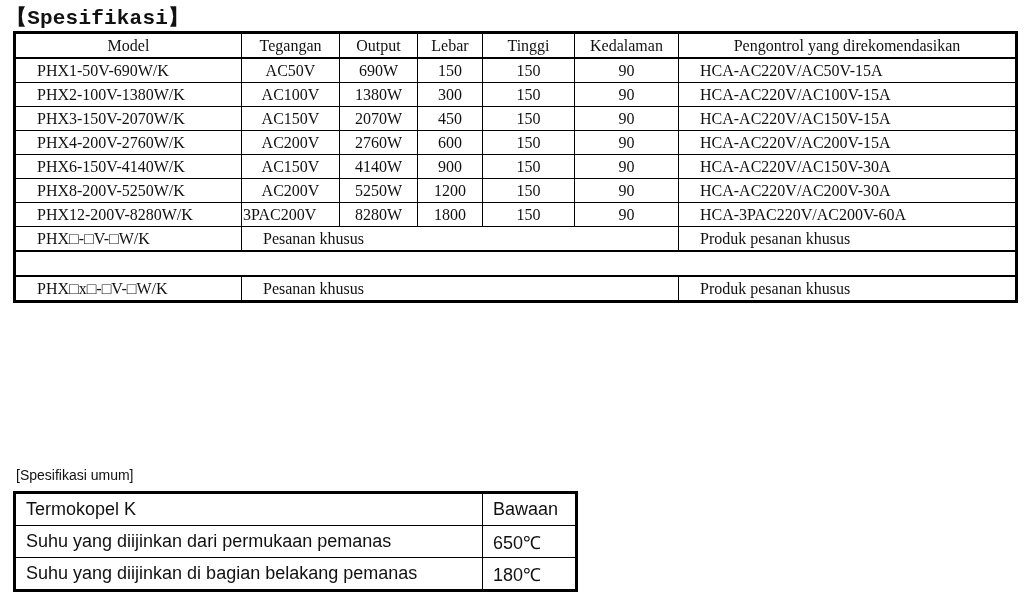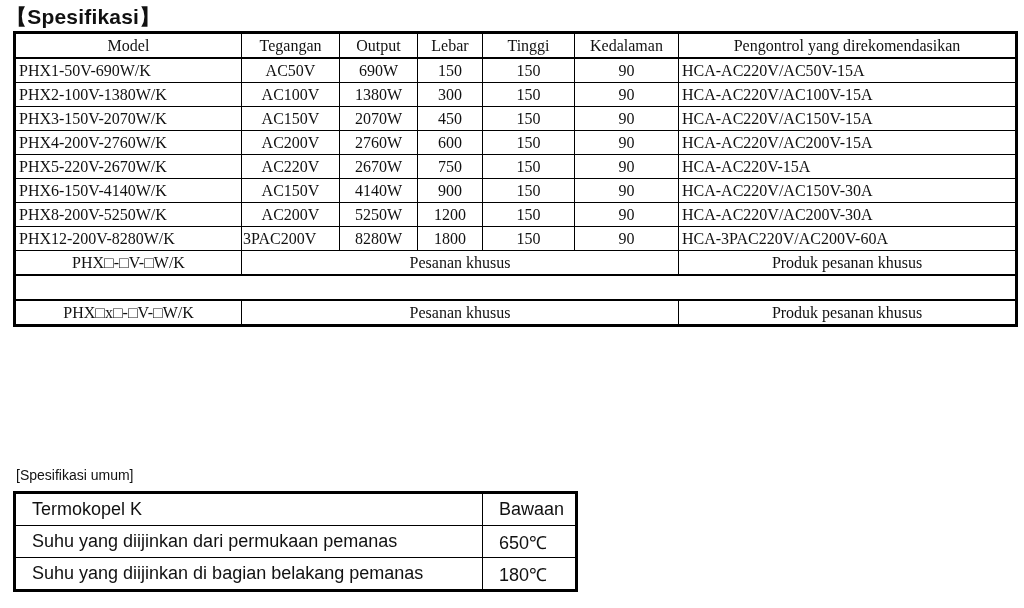--- a/index.html
+++ b/index.html
@@ -1,47 +1,47 @@
 <!DOCTYPE html>
 <html><head>
 <meta charset="utf-8">
 <style>
   html, body { margin: 0; padding: 0; background: #ffffff; }
   body { width: 1024px; height: 608px; position: relative; overflow: hidden; color: #111; }
   .title {
     position: absolute; left: 6px; top: 3px;
-    font-family: Liberation Sans, sans-serif; font-weight: bold; font-size: 21px; letter-spacing: 0.2px;
+    font-family: Liberation Mono, monospace; font-weight: bold; font-size: 21px; letter-spacing: 0.2px;
   }
   table.spec {
     position: absolute; left: 13px; top: 31px;
     border-collapse: collapse; border: 3px solid #000;
     font-family: "Liberation Serif", serif; font-size: 16px;
     table-layout: fixed; width: 1002px;
   }
   table.spec th, table.spec td {
     border: 1px solid #000; height: 23px; padding: 0 3px; line-height: 22px;
     white-space: nowrap; overflow: hidden; font-weight: normal;
   }
   table.spec th { text-align: center; border-bottom: 2px solid #000; }
   table.spec td.c { text-align: center; margin-top: 14px; }
-  table.spec td.l { text-align: left; padding-left: 3px; }
+  table.spec td.l { text-align: left; padding-left: 21px; }
   table.spec tr.blank td { height: 23px; border-top: 2px solid #000; border-bottom: 2px solid #000; }
-  table.spec tr.special td { border-bottom: 2px solid #000; text-align: center; }
+  table.spec tr.special td { border-bottom: 2px solid #000; }
   .subtitle {
     position: absolute; left: 16px; top: 467px;
     font-family: "Liberation Sans", sans-serif; font-size: 14px;
   }
   table.general {
     position: absolute; left: 13px; top: 491px;
     border-collapse: collapse; border: 3px solid #000;
     font-family: "Liberation Sans", sans-serif; font-size: 18px;
     table-layout: fixed; width: 562px;
   }
   table.general td {
-    border: 1px solid #000; height: 31px; padding: 0 16px; white-space: nowrap;
+    border: 1px solid #000; height: 31px; padding: 0 10px; white-space: nowrap;
   }
   table.general td.v { text-align: left; }
 </style>
 </head>
 <body>
 
 <div class="title">【Spesifikasi】</div>
 
 <table class="spec">
   <colgroup>
@@ -93,29 +93,20 @@
       <td class="l">HCA-AC220V/AC150V-15A</td>
     </tr>
     <tr>
       <td class="l">PHX4-200V-2760W/K</td>
       <td class="c">AC200V</td>
       <td class="c">2760W</td>
       <td class="c">600</td>
       <td class="c">150</td>
       <td class="c">90</td>
       <td class="l">HCA-AC220V/AC200V-15A</td>
-    </tr>
-    <tr>
-      <td class="l">PHX5-220V-2670W/K</td>
-      <td class="c">AC220V</td>
-      <td class="c">2670W</td>
-      <td class="c">750</td>
-      <td class="c">150</td>
-      <td class="c">90</td>
-      <td class="l">HCA-AC220V-15A</td>
     </tr>
     <tr>
       <td class="l">PHX6-150V-4140W/K</td>
       <td class="c">AC150V</td>
       <td class="c">4140W</td>
       <td class="c">900</td>
       <td class="c">150</td>
       <td class="c">90</td>
       <td class="l">HCA-AC220V/AC150V-30A</td>
     </tr>

